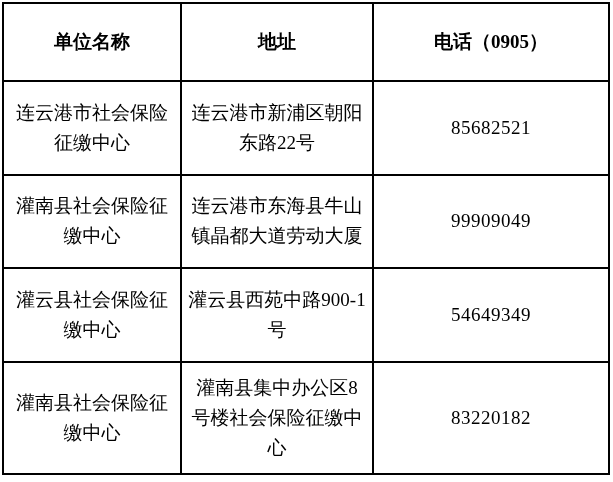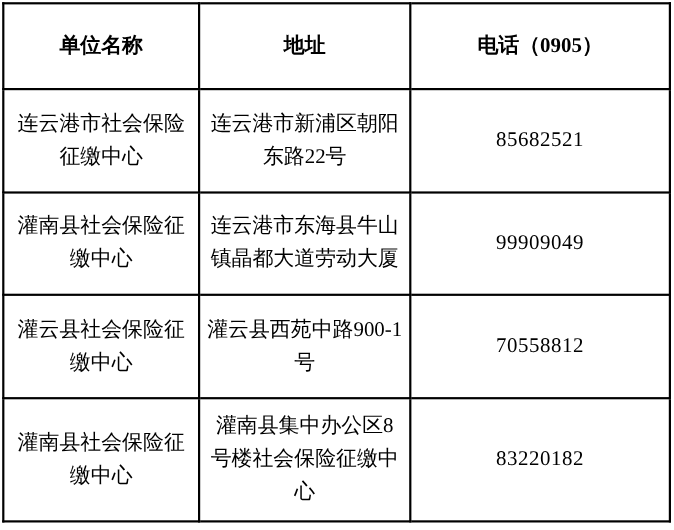--- a/index.html
+++ b/index.html
@@ -68,21 +68,21 @@
         <td class="phone-cell">85682521</td>
       </tr>
       <tr>
         <td>灌南县社会保险征缴中心</td>
         <td>连云港市东海县牛山镇晶都大道劳动大厦</td>
         <td class="phone-cell">99909049</td>
       </tr>
       <tr>
         <td>灌云县社会保险征缴中心</td>
         <td>灌云县西苑中路900-1号</td>
-        <td class="phone-cell">70558812</td>
+        <td class="phone-cell">54649349</td>
       </tr>
       <tr>
         <td>灌南县社会保险征缴中心</td>
         <td>灌南县集中办公区8号楼社会保险征缴中心</td>
         <td class="phone-cell">83220182</td>
       </tr>
     </tbody>
   </table>
 </div>
 

